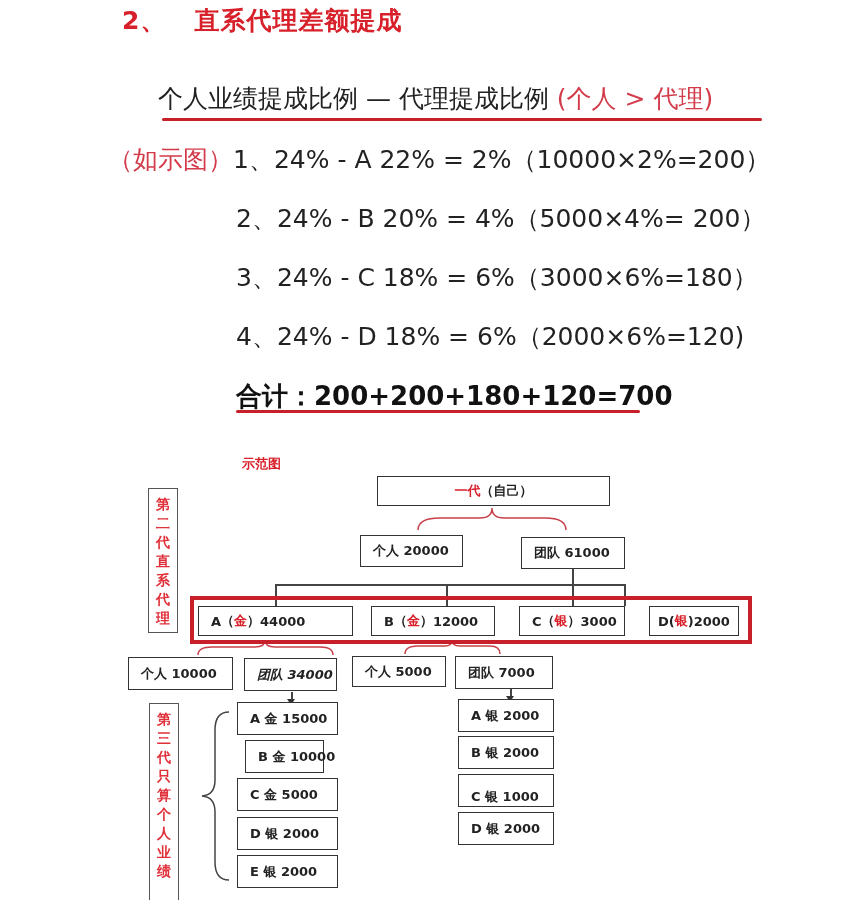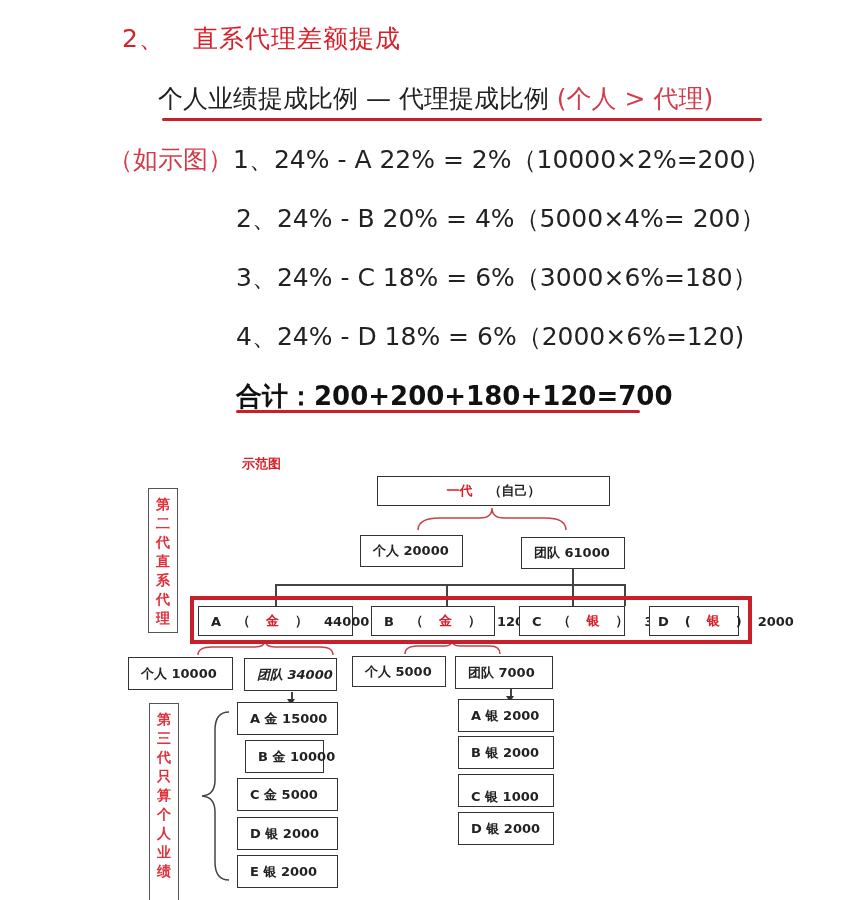--- a/index.html
+++ b/index.html
@@ -1,31 +1,31 @@
 <!DOCTYPE html>
 <html><head>
   <meta charset="utf-8">
   <style>
     html, body { margin: 0; padding: 0; background: #ffffff; }
     body { width: 866px; height: 900px; position: relative; overflow: hidden;
            font-family: "DejaVu Sans", "Liberation Sans", sans-serif; color: #222; }
     .abs { position: absolute; }
-    .title { left: 122px; top: 22px; font-size: 25px; font-weight: normal; color: #d8202a; white-space: nowrap; letter-spacing: 1px; }
+    .title { left: 122px; top: 4px; font-size: 25px; font-weight: bold; color: #d8202a; white-space: nowrap; letter-spacing: 1px; }
     .title .num { margin-right: 28px; }
     .subtitle { left: 158px; top: 82px; font-size: 25px; color: #222; white-space: nowrap; text-align: right; }
     .subtitle .red { color: #d33a4a; }
     .underline1 { left: 162px; top: 118px; width: 600px; height: 3px; background: #c8202a; border-radius: 2px; }
     .line { font-size: 25px; color: #222; white-space: nowrap; }
     .line .red { color: #d33a4a; }
     .total { left: 236px; top: 379px; font-size: 26px; font-weight: bold; color: #111; white-space: nowrap; }
     .underline2 { left: 236px; top: 410px; width: 404px; height: 3px; background: #c8202a; border-radius: 2px; }
 
     .diag-title { left: 242px; top: 455px; font-size: 13px; color: #d8202a; font-weight: bold; }
     .box { position: absolute; border: 1.5px solid #333; background: #fff; box-sizing: border-box;
-           font-size: 13px; font-weight: bold; color: #222; display: flex; align-items: center; white-space: nowrap; gap: 16px; }
+           font-size: 13px; font-weight: bold; color: #222; display: flex; align-items: center; white-space: nowrap; }
     .box.center { justify-content: center; }
     .box .red { color: #d8202a; }
     .box.pad { padding-left: 12px; }
     .vlabel { position: absolute; border: 1.5px solid #555; background: #fff; box-sizing: border-box;
               display: flex; flex-direction: column; align-items: center; justify-content: flex-start;
               padding-top: 6px; color: #e0303a; font-size: 14px; font-weight: bold; line-height: 19px; }
     .redframe { position: absolute; border: 4px solid #c8202a; box-sizing: border-box; }
     .conn { position: absolute; background: #444; }
     svg.overlay { position: absolute; left: 0; top: 0; pointer-events: none; }
   </style>

